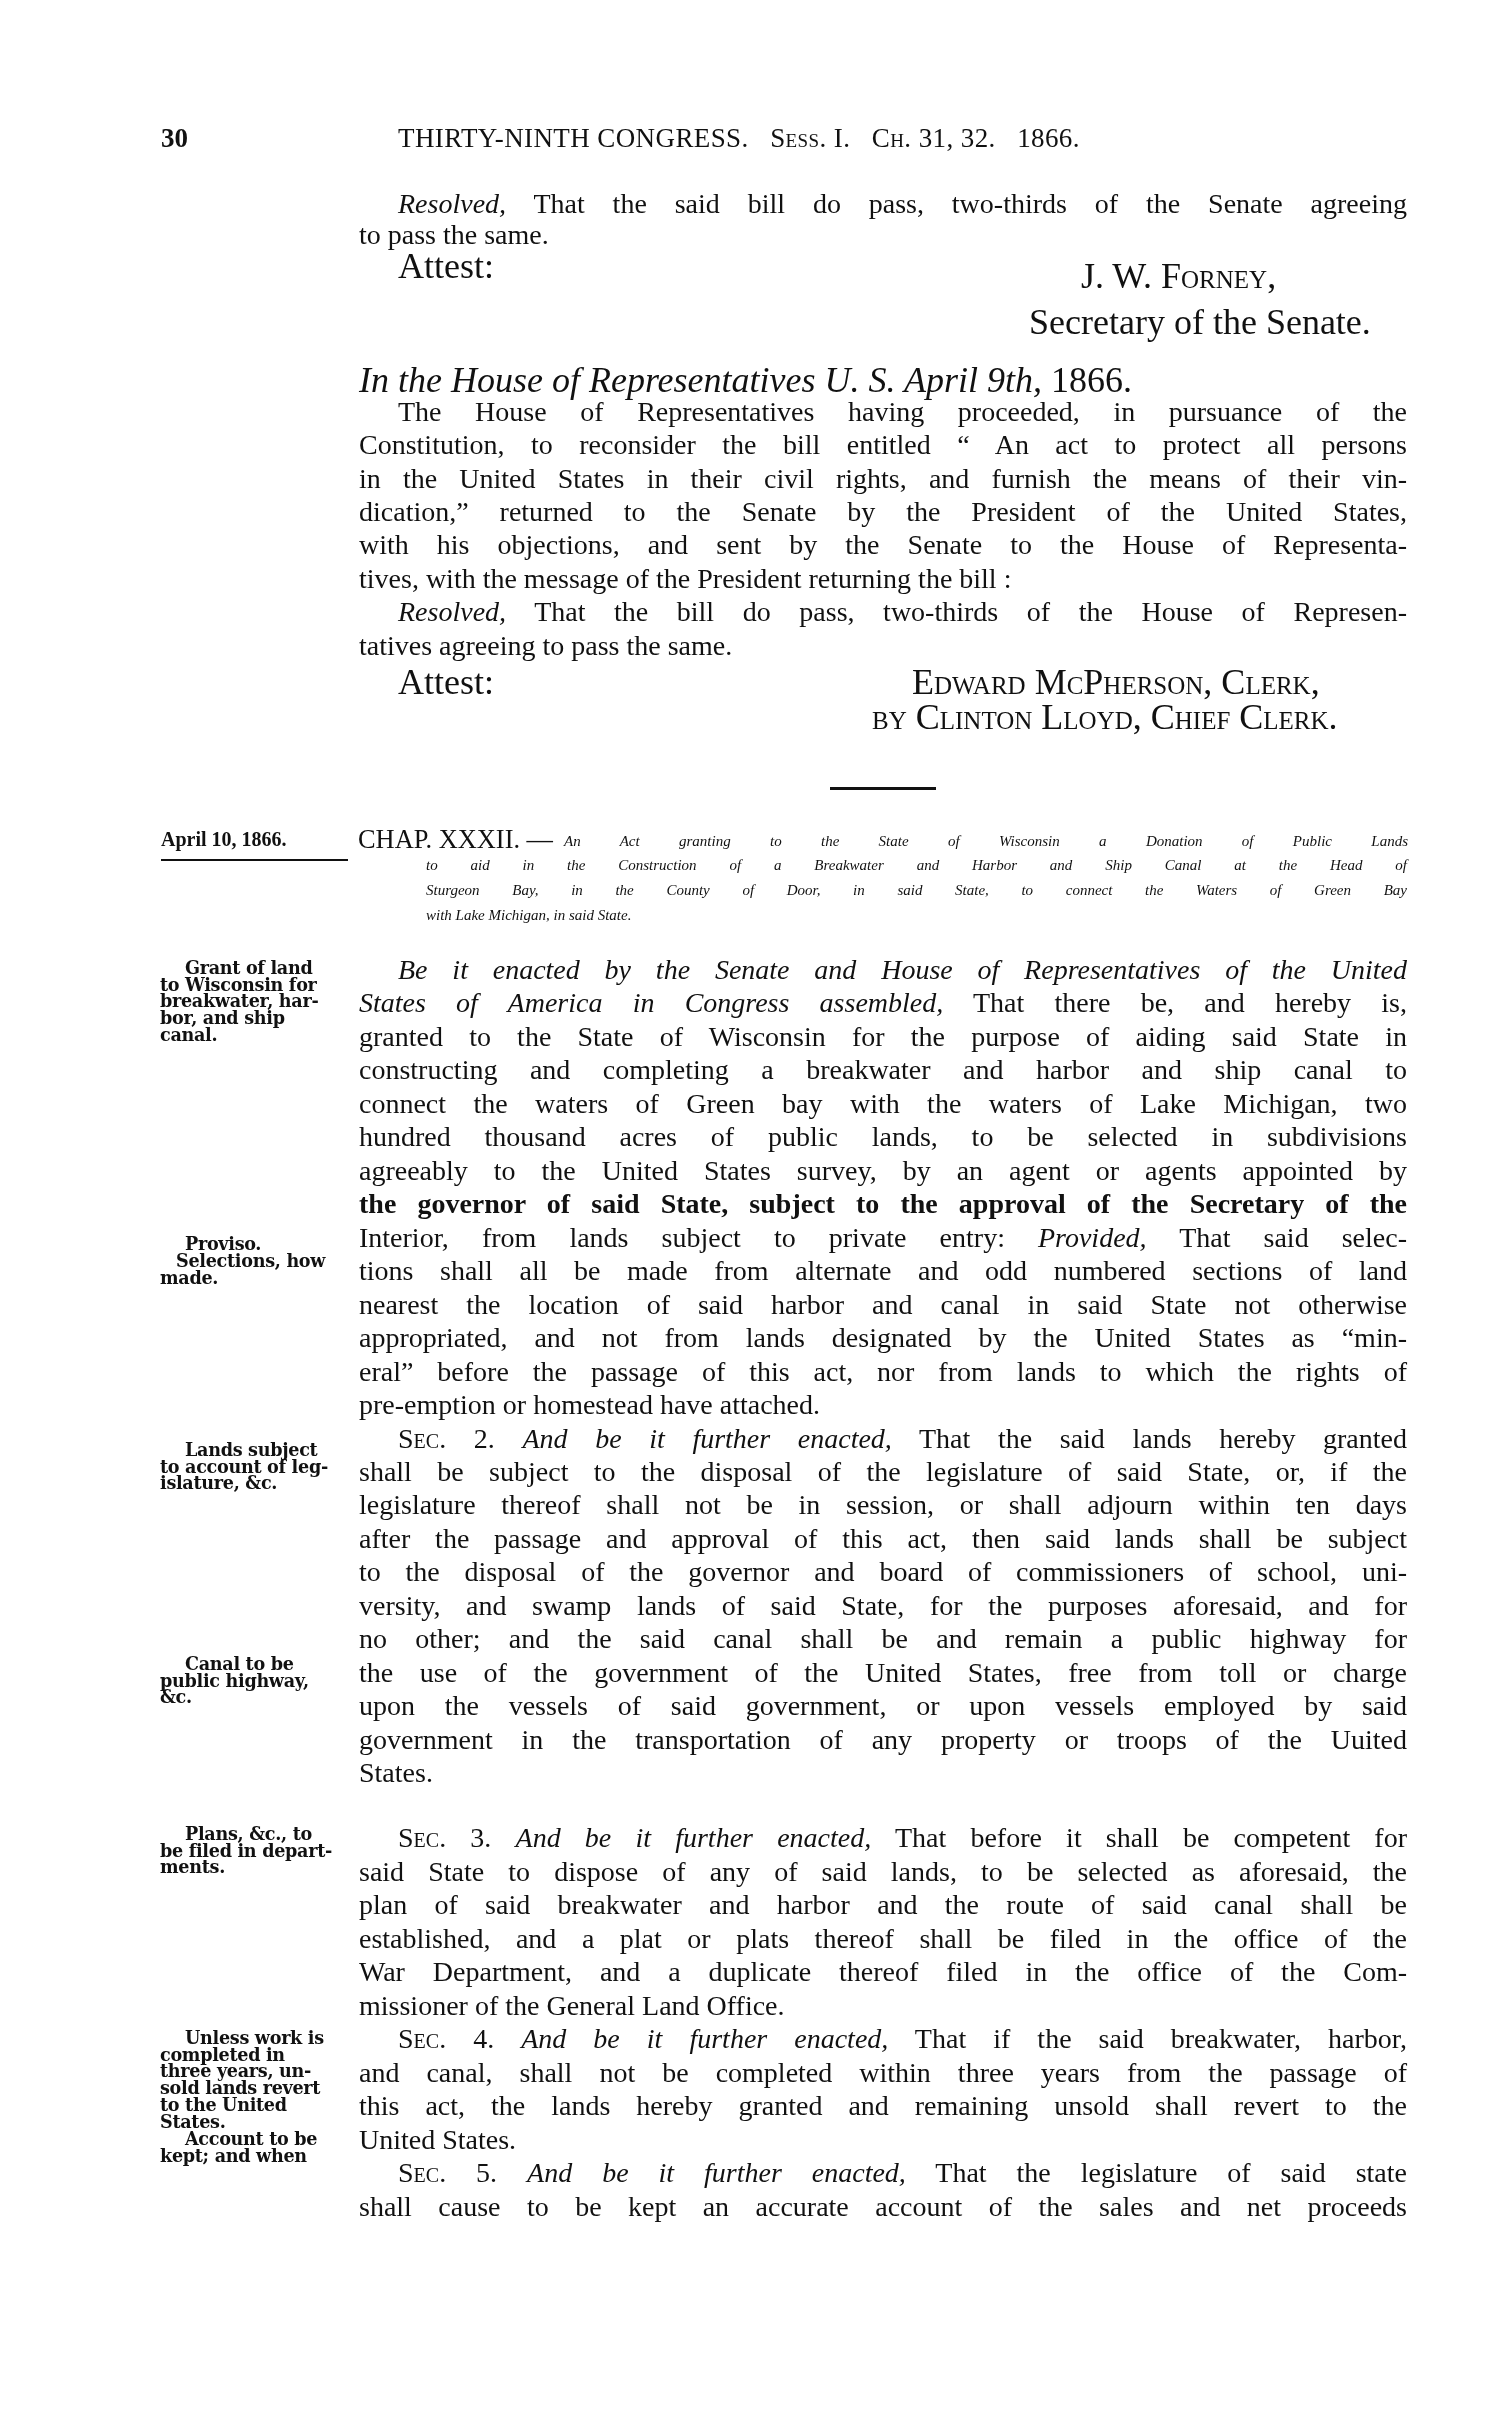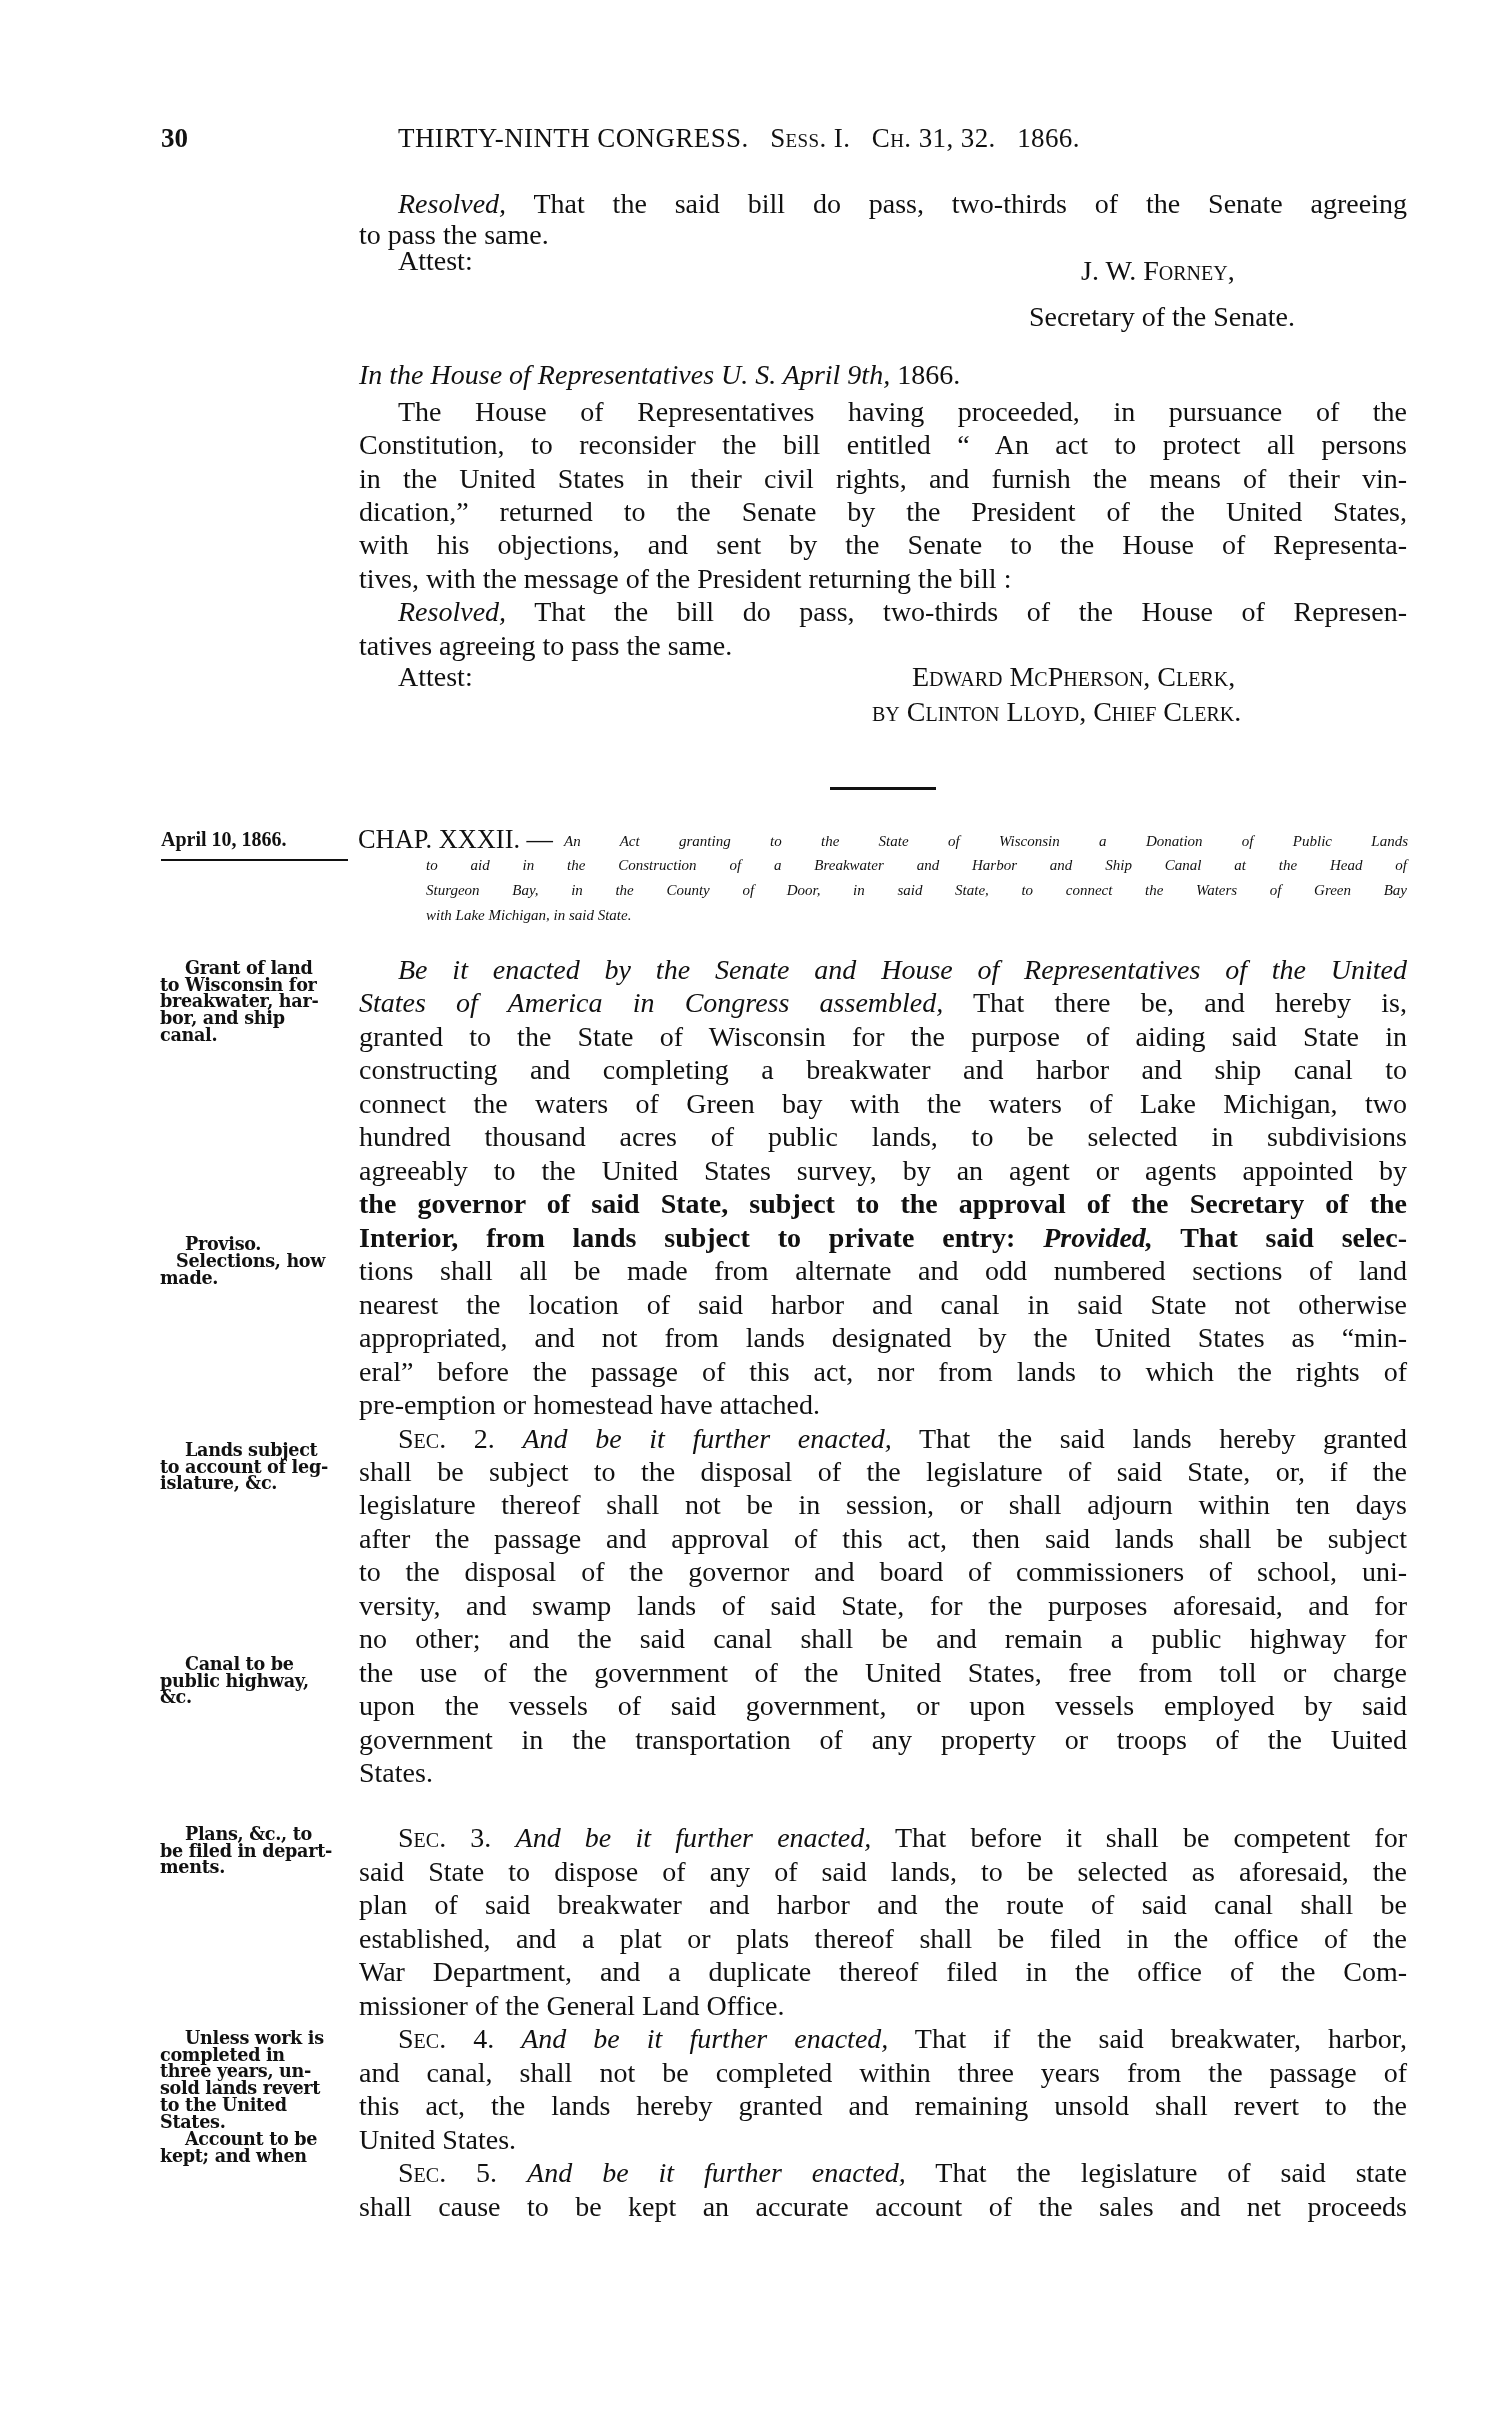--- a/index.html
+++ b/index.html
@@ -20,21 +20,21 @@
   .caption.c2 { left: 426px; width: 981px; }
   .caption.last { text-align-last: left; }
   .chaphead { position: absolute; left: 358px; font-size: 26.4px; white-space: nowrap; }
   .date { position: absolute; left: 161px; font-size: 20px; font-weight: bold; white-space: nowrap; }
   .date-rule { position: absolute; left: 161px; width: 187px; height: 1.8px; background: #111; }
   .sec-rule { position: absolute; left: 830px; width: 106px; height: 2.6px; background: #111; }
   .note { position: absolute; left: 160px; width: 185px; font-size: 17.6px; line-height: 16.7px;
           font-weight: bold; font-family: "DejaVu Serif", serif; letter-spacing: -0.3px; }
   .note .nl { display: block; white-space: nowrap; }
   .note .ind { padding-left: 25px; }
-  .right { position: absolute; white-space: nowrap; font-size: 28px; }
+  .right { position: absolute; white-space: nowrap; font-size: 36px; }
 </style>
 </head>
 <body>
 
 <div class="abs runhead pageno">30</div>
 <div class="abs runhead headtitle">
   <span>THIRTY-NINTH CONGRESS.</span>&nbsp;&nbsp;
   <span class="sc">Sess. I.</span>&nbsp;&nbsp;
   <span class="sc">Ch. 31, 32.</span>&nbsp;&nbsp;
   <span>1866.</span>
@@ -112,21 +112,21 @@
 </div>
 
 <div class="line indent it" style="top:953px;">Be it enacted by the Senate and House of Representatives of the United</div>
 <div class="line" style="top:986px;"><span class="it">States of America in Congress assembled,</span><span> That there be, and hereby is,</span></div>
 <div class="line" style="top:1020px;">granted to the State of Wisconsin for the purpose of aiding said State in</div>
 <div class="line" style="top:1053px;">constructing and completing a breakwater and harbor and ship canal to</div>
 <div class="line" style="top:1087px;">connect the waters of Green bay with the waters of Lake Michigan, two</div>
 <div class="line" style="top:1120px;">hundred thousand acres of public lands, to be selected in subdivisions</div>
 <div class="line" style="top:1154px;">agreeably to the United States survey, by an agent or agents appointed by</div>
 <div class="line" style="top:1187px;font-weight:bold;">the governor of said State, subject to the approval of the Secretary of the</div>
-<div class="line" style="top:1221px;font-weight:bold;"><span>Interior, from lands subject to private entry: </span><span class="it">Provided,</span><span> That said selec-</span></div>
+<div class="line" style="top:1221px;"><span>Interior, from lands subject to private entry: </span><span class="it">Provided,</span><span> That said selec-</span></div>
 <div class="line" style="top:1254px;">tions shall all be made from alternate and odd numbered sections of land</div>
 <div class="line" style="top:1288px;">nearest the location of said harbor and canal in said State not otherwise</div>
 <div class="line" style="top:1321px;">appropriated, and not from lands designated by the United States as “min-</div>
 <div class="line" style="top:1355px;">eral” before the passage of this act, nor from lands to which the rights of</div>
 <div class="line last" style="top:1388px;">pre-emption or homestead have attached.</div>
 
 <div class="line indent" style="top:1422px;"><span class="sc">Sec. 2.</span> <span class="it">And be it further enacted,</span><span> That the said lands hereby granted</span></div>
 <div class="line" style="top:1455px;">shall be subject to the disposal of the legislature of said State, or, if the</div>
 <div class="line" style="top:1488px;">legislature thereof shall not be in session, or shall adjourn within ten days</div>
 <div class="line" style="top:1522px;">after the passage and approval of this act, then said lands shall be subject</div>

